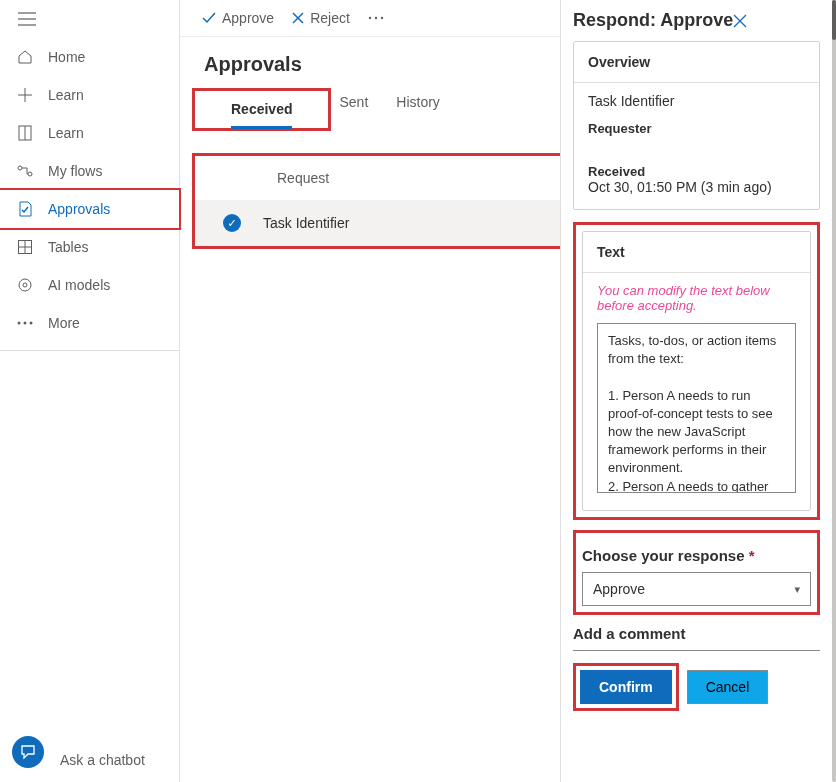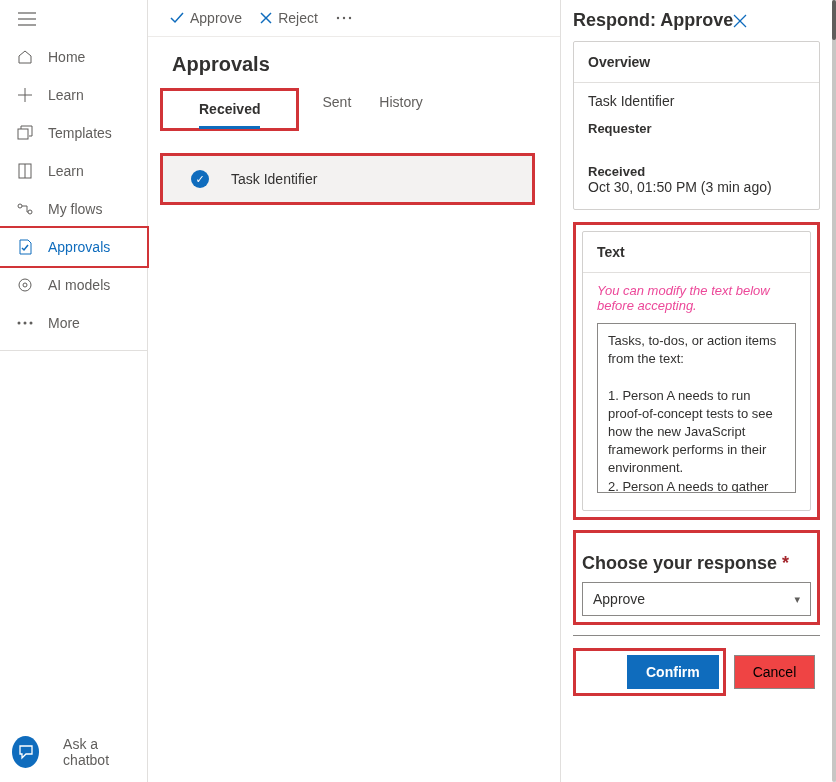--- a/index.html
+++ b/index.html
@@ -1,29 +1,29 @@
 <!DOCTYPE html>
 <html><head>
 <meta charset="utf-8">
 <style>
   * { box-sizing: border-box; margin: 0; padding: 0; }
   html, body { width: 836px; height: 782px; font-family: "Segoe UI", Arial, sans-serif; font-size: 14px; color: #323130; overflow: hidden; }
   body { display: flex; }
 
   
-  .sidebar { width: 148px; border-right: 1px solid #e1dfdd; display: flex; flex-direction: column; }
+  .sidebar { width: 180px; border-right: 1px solid #e1dfdd; display: flex; flex-direction: column; }
   .hamburger { padding: 12px 18px; }
   .hamburger svg { width: 18px; height: 14px; }
   .nav-list { flex: 1; }
   .nav-item { display: flex; align-items: center; padding: 10px 16px; cursor: pointer; gap: 14px; color: #605e5c; }
   .nav-item .icon { width: 18px; height: 18px; display: flex; align-items: center; justify-content: center; }
   .nav-item.active { color: #0f6cbd; }
   .nav-sep { height: 1px; background: #e1dfdd; margin: 8px 0; }
   .nav-hl { border: 2px solid #d13438; margin: -2px; }
-  .sidebar-footer { display: flex; align-items: flex-start; gap: 24px; padding: 14px 12px; }
+  .sidebar-footer { display: flex; align-items: flex-end; gap: 16px; padding: 14px 12px; }
   .chat-bubble { width: 32px; height: 32px; background: #0f6cbd; border-radius: 50%; display: flex; align-items: center; justify-content: center; color: white; }
 
   
   .main { flex: 1; border-right: 1px solid #e1dfdd; position: relative; }
   .topbar { display: flex; align-items: center; gap: 18px; padding: 10px 22px; border-bottom: 1px solid #edebe9; color: #605e5c; }
   .topbar .act { display: flex; align-items: center; gap: 6px; cursor: pointer; }
   .section-title { font-size: 20px; font-weight: 600; padding: 16px 24px 8px 24px; }
   .tabs { display: flex; gap: 28px; padding: 0 24px; border-bottom: 1px solid #edebe9; }
   .tab { padding: 10px 0 9px 0; color: #605e5c; cursor: pointer; }
   .tab.sel { color: #323130; font-weight: 600; border-bottom: 3px solid #0f6cbd; margin-bottom: -1px; }
@@ -42,27 +42,27 @@
   .panel-title { font-size: 18px; font-weight: 700; }
   .close-x { color: #0f6cbd; font-size: 18px; cursor: pointer; }
   .card { border: 1px solid #d2d0ce; border-radius: 2px; margin-bottom: 12px; }
   .card-h { padding: 12px 14px; font-weight: 600; border-bottom: 1px solid #e1dfdd; }
   .card-b { padding: 10px 14px 14px 14px; }
   .fld-lbl { font-weight: 600; color: #323130; font-size: 13px; }
   .fld-val { color: #323130; margin-bottom: 12px; }
   .hint { font-style: italic; color: #ec4899; margin-bottom: 10px; font-size: 13px; }
   textarea.txt { width: 100%; height: 170px; border: 1px solid #8a8886; padding: 8px 10px; font-family: inherit; font-size: 13px; color: #323130; resize: none; overflow-y: scroll; line-height: 1.4; }
   .red-box { border: 3px solid #d13438; padding: 6px; margin-bottom: 10px; }
-  .sect-lbl { font-weight: 600; margin: 14px 0 8px 0; font-size: 18px; }
+  .sect-lbl { font-weight: 600; margin: 8px 0 8px 0; font-size: 15px; }
   .req-star { color: #a4262c; }
   .select { border: 1px solid #8a8886; padding: 8px 10px; display: flex; justify-content: space-between; align-items: center; cursor: pointer; background: white; }
   .chev { font-size: 11px; color: #605e5c; }
   .btn-row { display: flex; gap: 8px; align-items: center; }
-  .btn { padding: 8px 18px; border: 1px solid #8a8886; background: #ef4444; cursor: pointer; font-size: 14px; }
-  .btn.primary { background: #0f6cbd; color: white; border-color: #0f6cbd; font-weight: 600; margin-left: 47px; }
+  .btn { padding: 8px 18px; border: 1px solid #8a8886; background: #0ea5e9; cursor: pointer; font-size: 14px; }
+  .btn.primary { background: #0f6cbd; color: white; border-color: #0f6cbd; font-weight: 600; }
   .confirm-hl { border: 3px solid #d13438; display: inline-block; padding: 4px; }
   .rail { position: absolute; top: 0; right: 0; bottom: 0; width: 4px; background: #c8c6c4; border-radius: 2px; }
   .rail-thumb { position: absolute; top: 0; right: 0; width: 4px; height: 40px; background: #605e5c; border-radius: 2px; }
 
   svg { display: block; }
 </style>
 </head>
 <body>
 
 <div class="sidebar">
@@ -83,29 +83,20 @@
       <span>Home</span>
     </div>
     <div class="nav-item">
       <span class="icon">
           <svg width="14" height="14" viewBox="0 0 14 14">
             <line x1="7" y1="0" x2="7" y2="14" stroke="#605e5c"></line>
             <line x1="0" y1="7" x2="14" y2="7" stroke="#605e5c"></line>
           </svg>
         </span>
       <span>Learn</span>
-    </div>
-    <div class="nav-item">
-      <span class="icon">
-          <svg width="16" height="16" viewBox="0 0 16 16">
-            <rect x="1" y="4" width="10" height="10" fill="none" stroke="#605e5c"></rect>
-            <path d="M4 4 V1 H15 V11 H12" fill="none" stroke="#605e5c"></path>
-          </svg>
-        </span>
-      <span>Templates</span>
     </div>
     <div class="nav-item">
       <span class="icon">
           <svg width="14" height="16" viewBox="0 0 14 16">
             <rect x="1" y="1" width="12" height="14" fill="none" stroke="#605e5c"></rect>
             <line x1="7" y1="1" x2="7" y2="15" stroke="#605e5c"></line>
           </svg>
         </span>
       <span>Learn</span>
     </div>
@@ -125,20 +116,30 @@
             <svg width="16" height="16" viewBox="0 0 16 16">
               <path d="M3 1 H11 L14 4 V15 H3 Z" fill="none" stroke="#0f6cbd"></path>
               <path d="M5 9 L7 11 L11 6" fill="none" stroke="#0f6cbd" stroke-width="1.5"></path>
             </svg>
           </span>
         <span>Approvals</span>
       </div>
     </div>
     <div class="nav-item">
       <span class="icon">
+          <svg width="14" height="14" viewBox="0 0 14 14">
+            <rect x="0.5" y="0.5" width="13" height="13" fill="none" stroke="#605e5c"></rect>
+            <line x1="0" y1="7" x2="14" y2="7" stroke="#605e5c"></line>
+            <line x1="7" y1="0" x2="7" y2="14" stroke="#605e5c"></line>
+          </svg>
+        </span>
+      <span>Tables</span>
+    </div>
+    <div class="nav-item">
+      <span class="icon">
           <svg width="16" height="16" viewBox="0 0 16 16">
             <circle cx="8" cy="8" r="6" fill="none" stroke="#605e5c"></circle>
             <circle cx="8" cy="8" r="2" fill="none" stroke="#605e5c"></circle>
           </svg>
         </span>
       <span>AI models</span>
     </div>
     <div class="nav-item">
       <span class="icon">
           <svg width="16" height="4" viewBox="0 0 16 4">
@@ -186,28 +187,29 @@
   </div>
 
   <div class="section-title">Approvals</div>
 
   <div style="display:flex;">
     <div class="tabs-hl">
       <div class="tabs" style="border:none;">
         <div class="tab sel">Received</div>
       </div>
     </div>
-    <div class="tabs" style="border:none; padding-left:23px;">
+    <div class="tabs" style="border:none; padding-left:8px;">
       <div class="tab">Sent</div>
       <div class="tab">History</div>
     </div>
   </div>
 
   <div class="req-block">
     <div class="req-hl">
+      <div class="req-header">Request</div>
       <div class="req-row">
         <div class="req-check">✓</div>
         <span>Task Identifier</span>
       </div>
     </div>
   </div>
 </div>
 
 <div class="panel">
   <div class="panel-header">
@@ -247,20 +249,21 @@
     <div class="red-box">
       <div class="sect-lbl">
         <span>Choose your response</span> <span class="req-star">*</span>
       </div>
       <div class="select">
         <span>Approve</span>
         <span class="chev">▾</span>
       </div>
     </div>
 
+    <div class="sect-lbl">Add a comment</div>
     <div style="border-top:1px solid #8a8886; height:1px; margin-bottom:12px;"></div>
 
     <div class="btn-row">
       <span class="confirm-hl">
         <button class="btn primary">Confirm</button>
       </span>
       <button class="btn">Cancel</button>
     </div>
   </div>
 </div>

